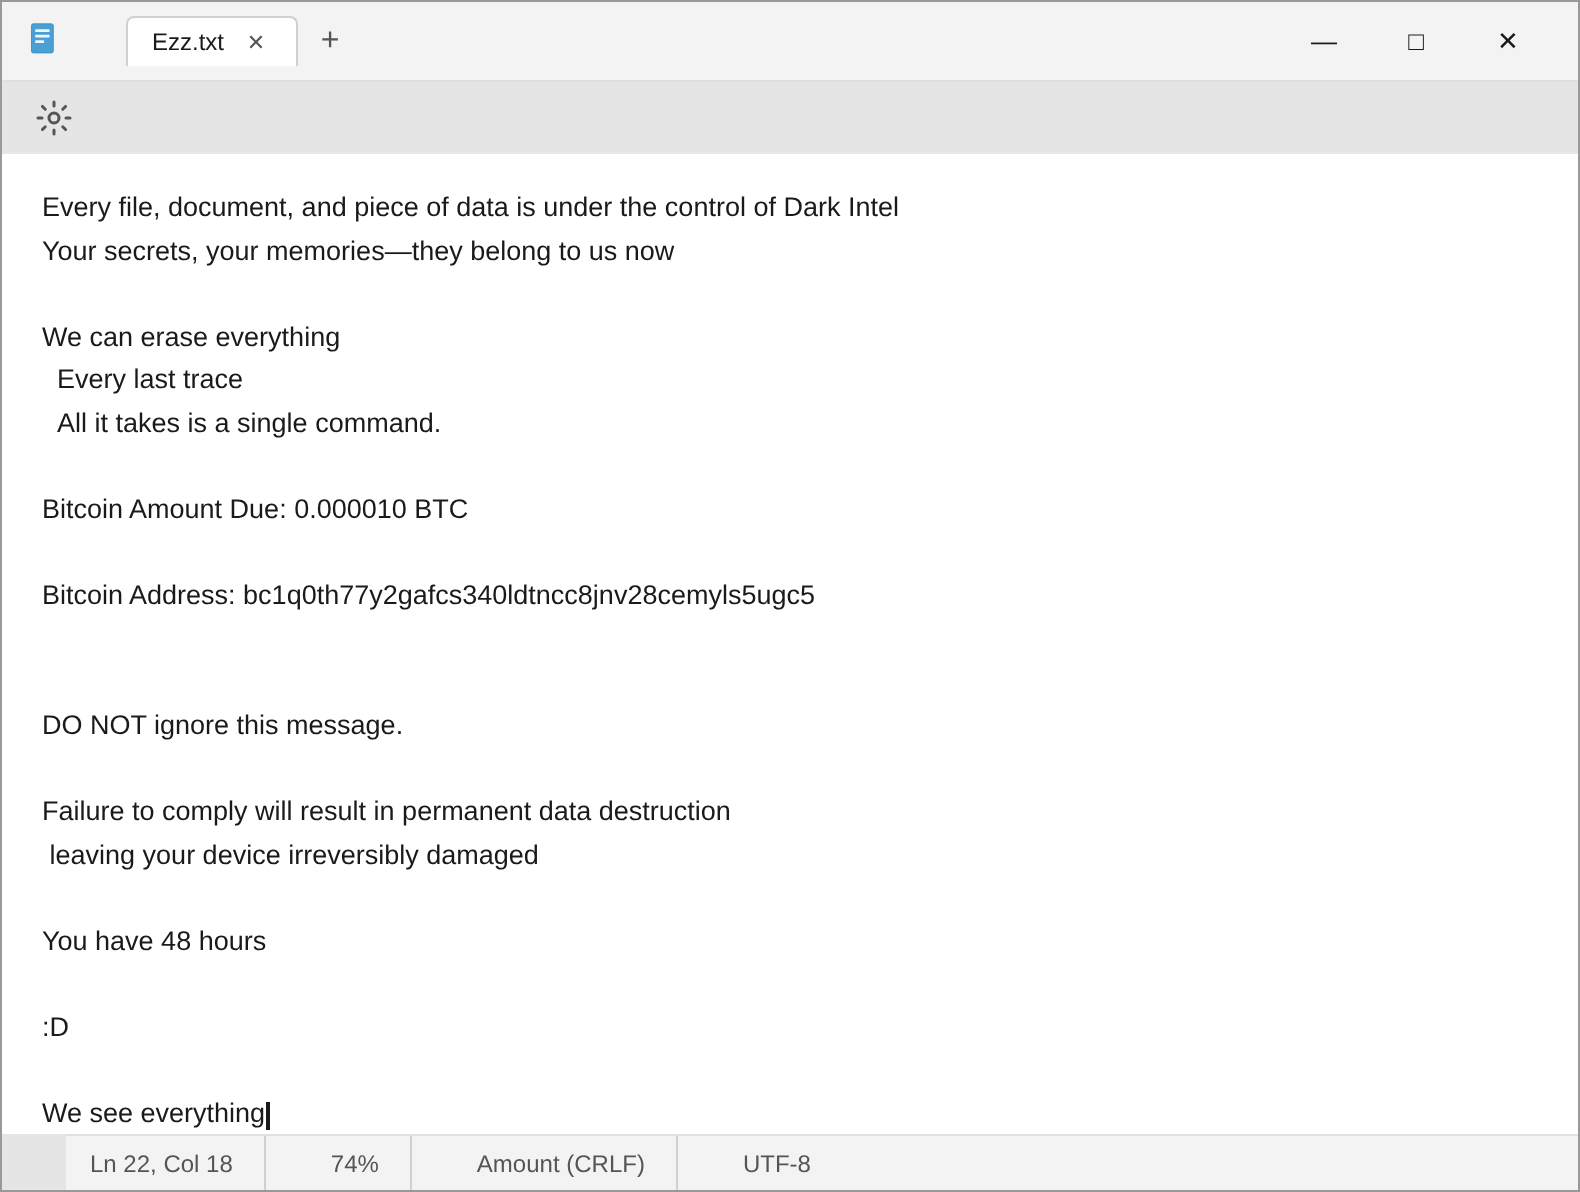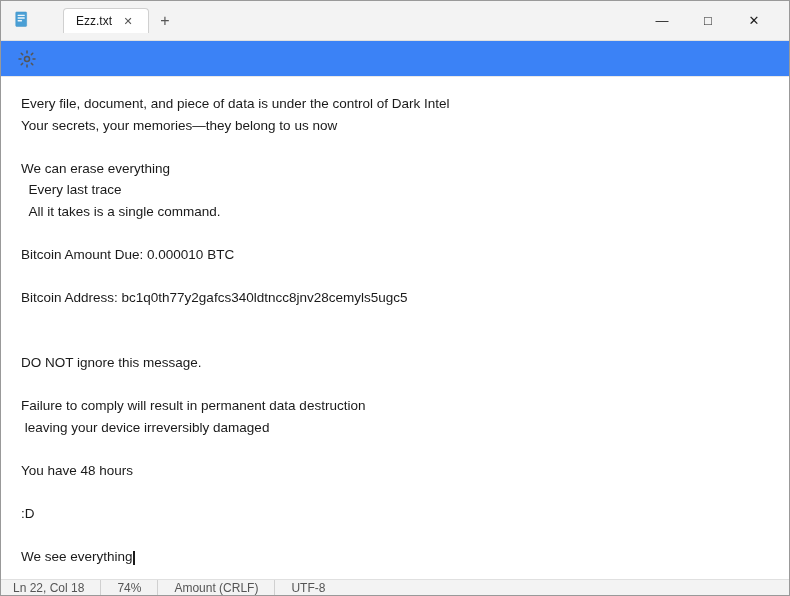--- a/index.html
+++ b/index.html
@@ -12,21 +12,21 @@
       width: 790px;
       height: 596px;
       background: #1a1a2e;
       font-family: 'Segoe UI', sans-serif;
       overflow: hidden;
     }
 
     .window {
       width: 790px;
       height: 596px;
-      background: #3b82f6;
+      background: #e5e5e5;
       display: flex;
       flex-direction: column;
       border: 1px solid #999;
       position: relative;
     }
 
     .title-bar {
       background: #f3f3f3;
       height: 40px;
       display: flex;
@@ -175,30 +175,31 @@
       font-family: Liberation Sans, sans-serif;
       font-size: 13.5px;
       line-height: 1.6;
       color: #1a1a1a;
       white-space: pre-wrap;
       position: relative;
       z-index: 1;
     }
 
     .status-bar {
-      height: 16px;
+      height: 28px;
       background: #f3f3f3;
       border-top: 1px solid #e0e0e0;
       display: flex;
       align-items: center;
       padding: 0 12px;
       font-size: 12px;
       color: #555;
       flex-shrink: 0;
-      gap: 0;
+      gap: 16px;
+      margin-left: 32px;
     }
 
     .status-item {
       padding: 0 16px;
       border-right: 1px solid #d0d0d0;
       height: 100%;
       display: flex;
       align-items: center;
     }
 

